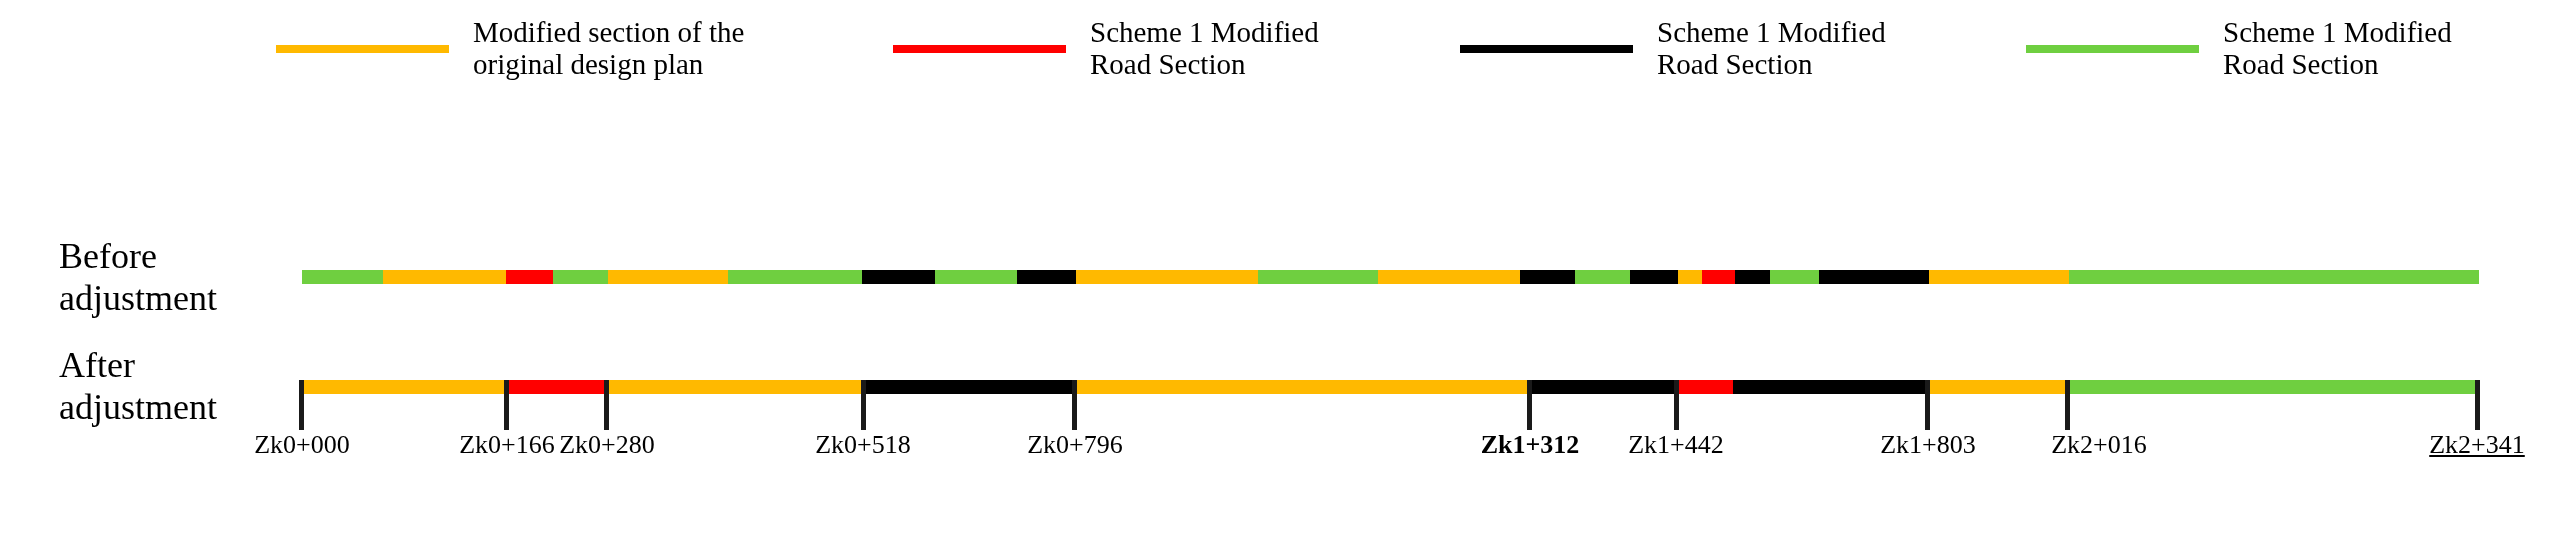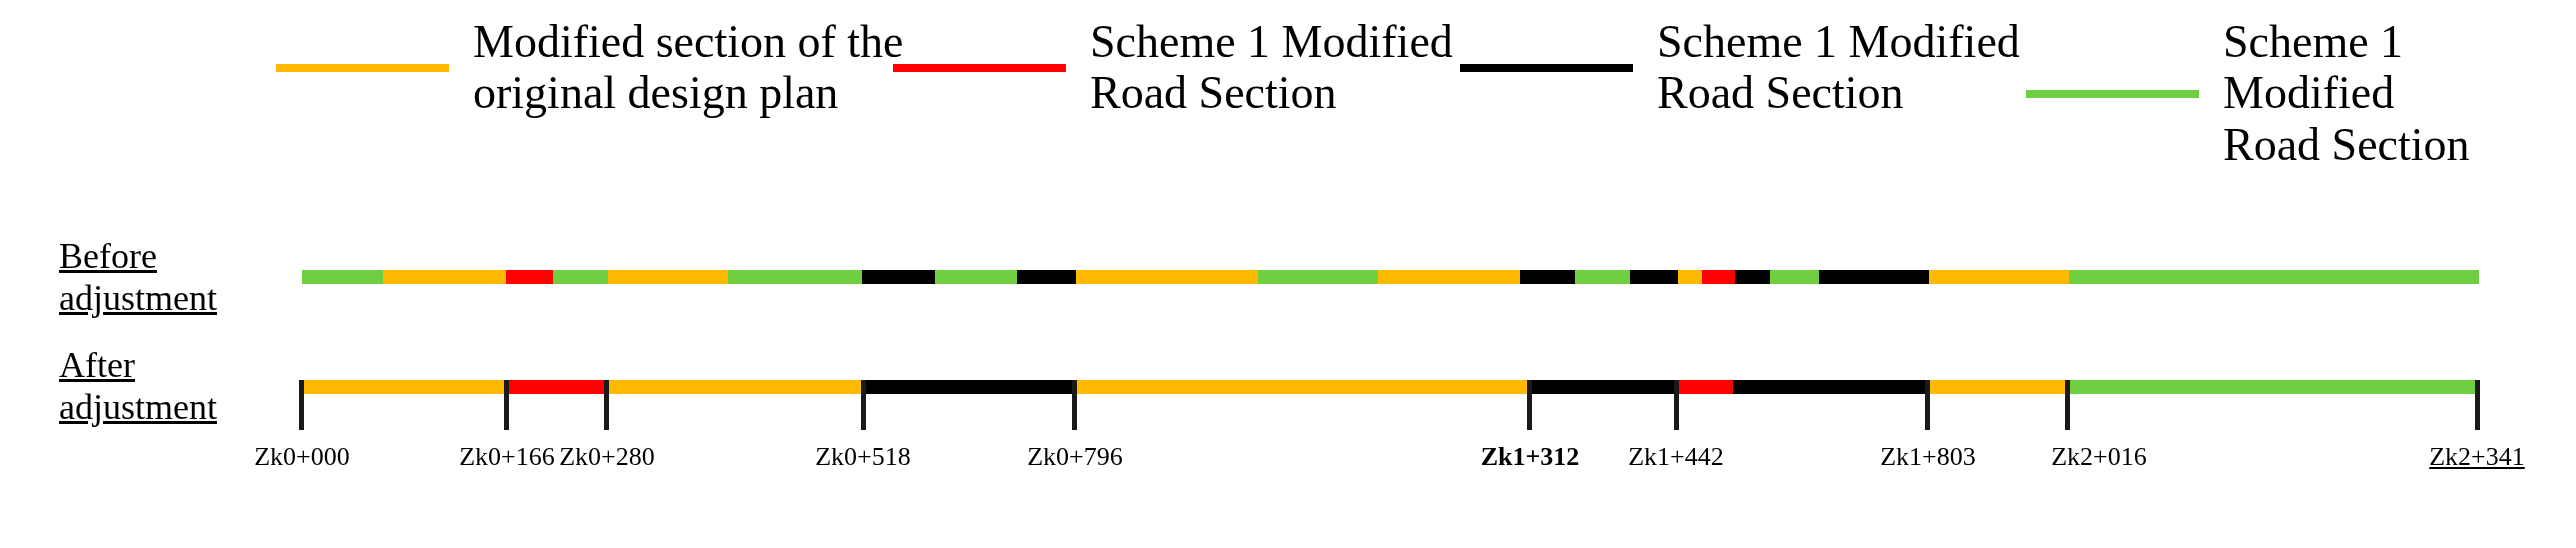--- a/index.html
+++ b/index.html
@@ -37,40 +37,39 @@
     align-items: center;
   }
   .legend-swatch {
     width: 173px;
     height: 7.8px;
     flex: 0 0 auto;
     margin-right: 24px;
     margin-top: 1.7px;
   }
   .legend-label {
-    font-size: 46px;
+    font-size: 29px;
     line-height: 1.12;
     white-space: pre-line;
     letter-spacing: 0px;
   }
 
   #legend-item-0 { left: 276px; }
   #legend-item-1 { left: 893px; }
   #legend-item-2 { left: 1460px; }
   #legend-item-3 { left: 2026px; }
 
   
   .row-label {
     position: absolute;
     font-size: 36px;
     line-height: 1.16;
     white-space: pre-line;
     text-align: left;
     color: #000;
-    text-decoration: underline;
   }
   #label-before { left: 59px; top: 236px; }
   #label-after  { left: 59px; top: 345px; }
 
   
   .bar {
     position: absolute;
     left: 302px;
     width: 2176px;
     height: 14px;
@@ -102,21 +101,21 @@
   
   .stations {
     position: absolute;
     left: 0;
     top: 0;
     width: 2576px;
     height: 549px;
   }
   .station-label {
     position: absolute;
-    top: 444px;
+    top: 432px;
     font-size: 26px;
     line-height: 1;
     white-space: nowrap;
     transform: translateX(-50%);
     color: #000;
   }
 </style>
 </head>
 <body>
 

